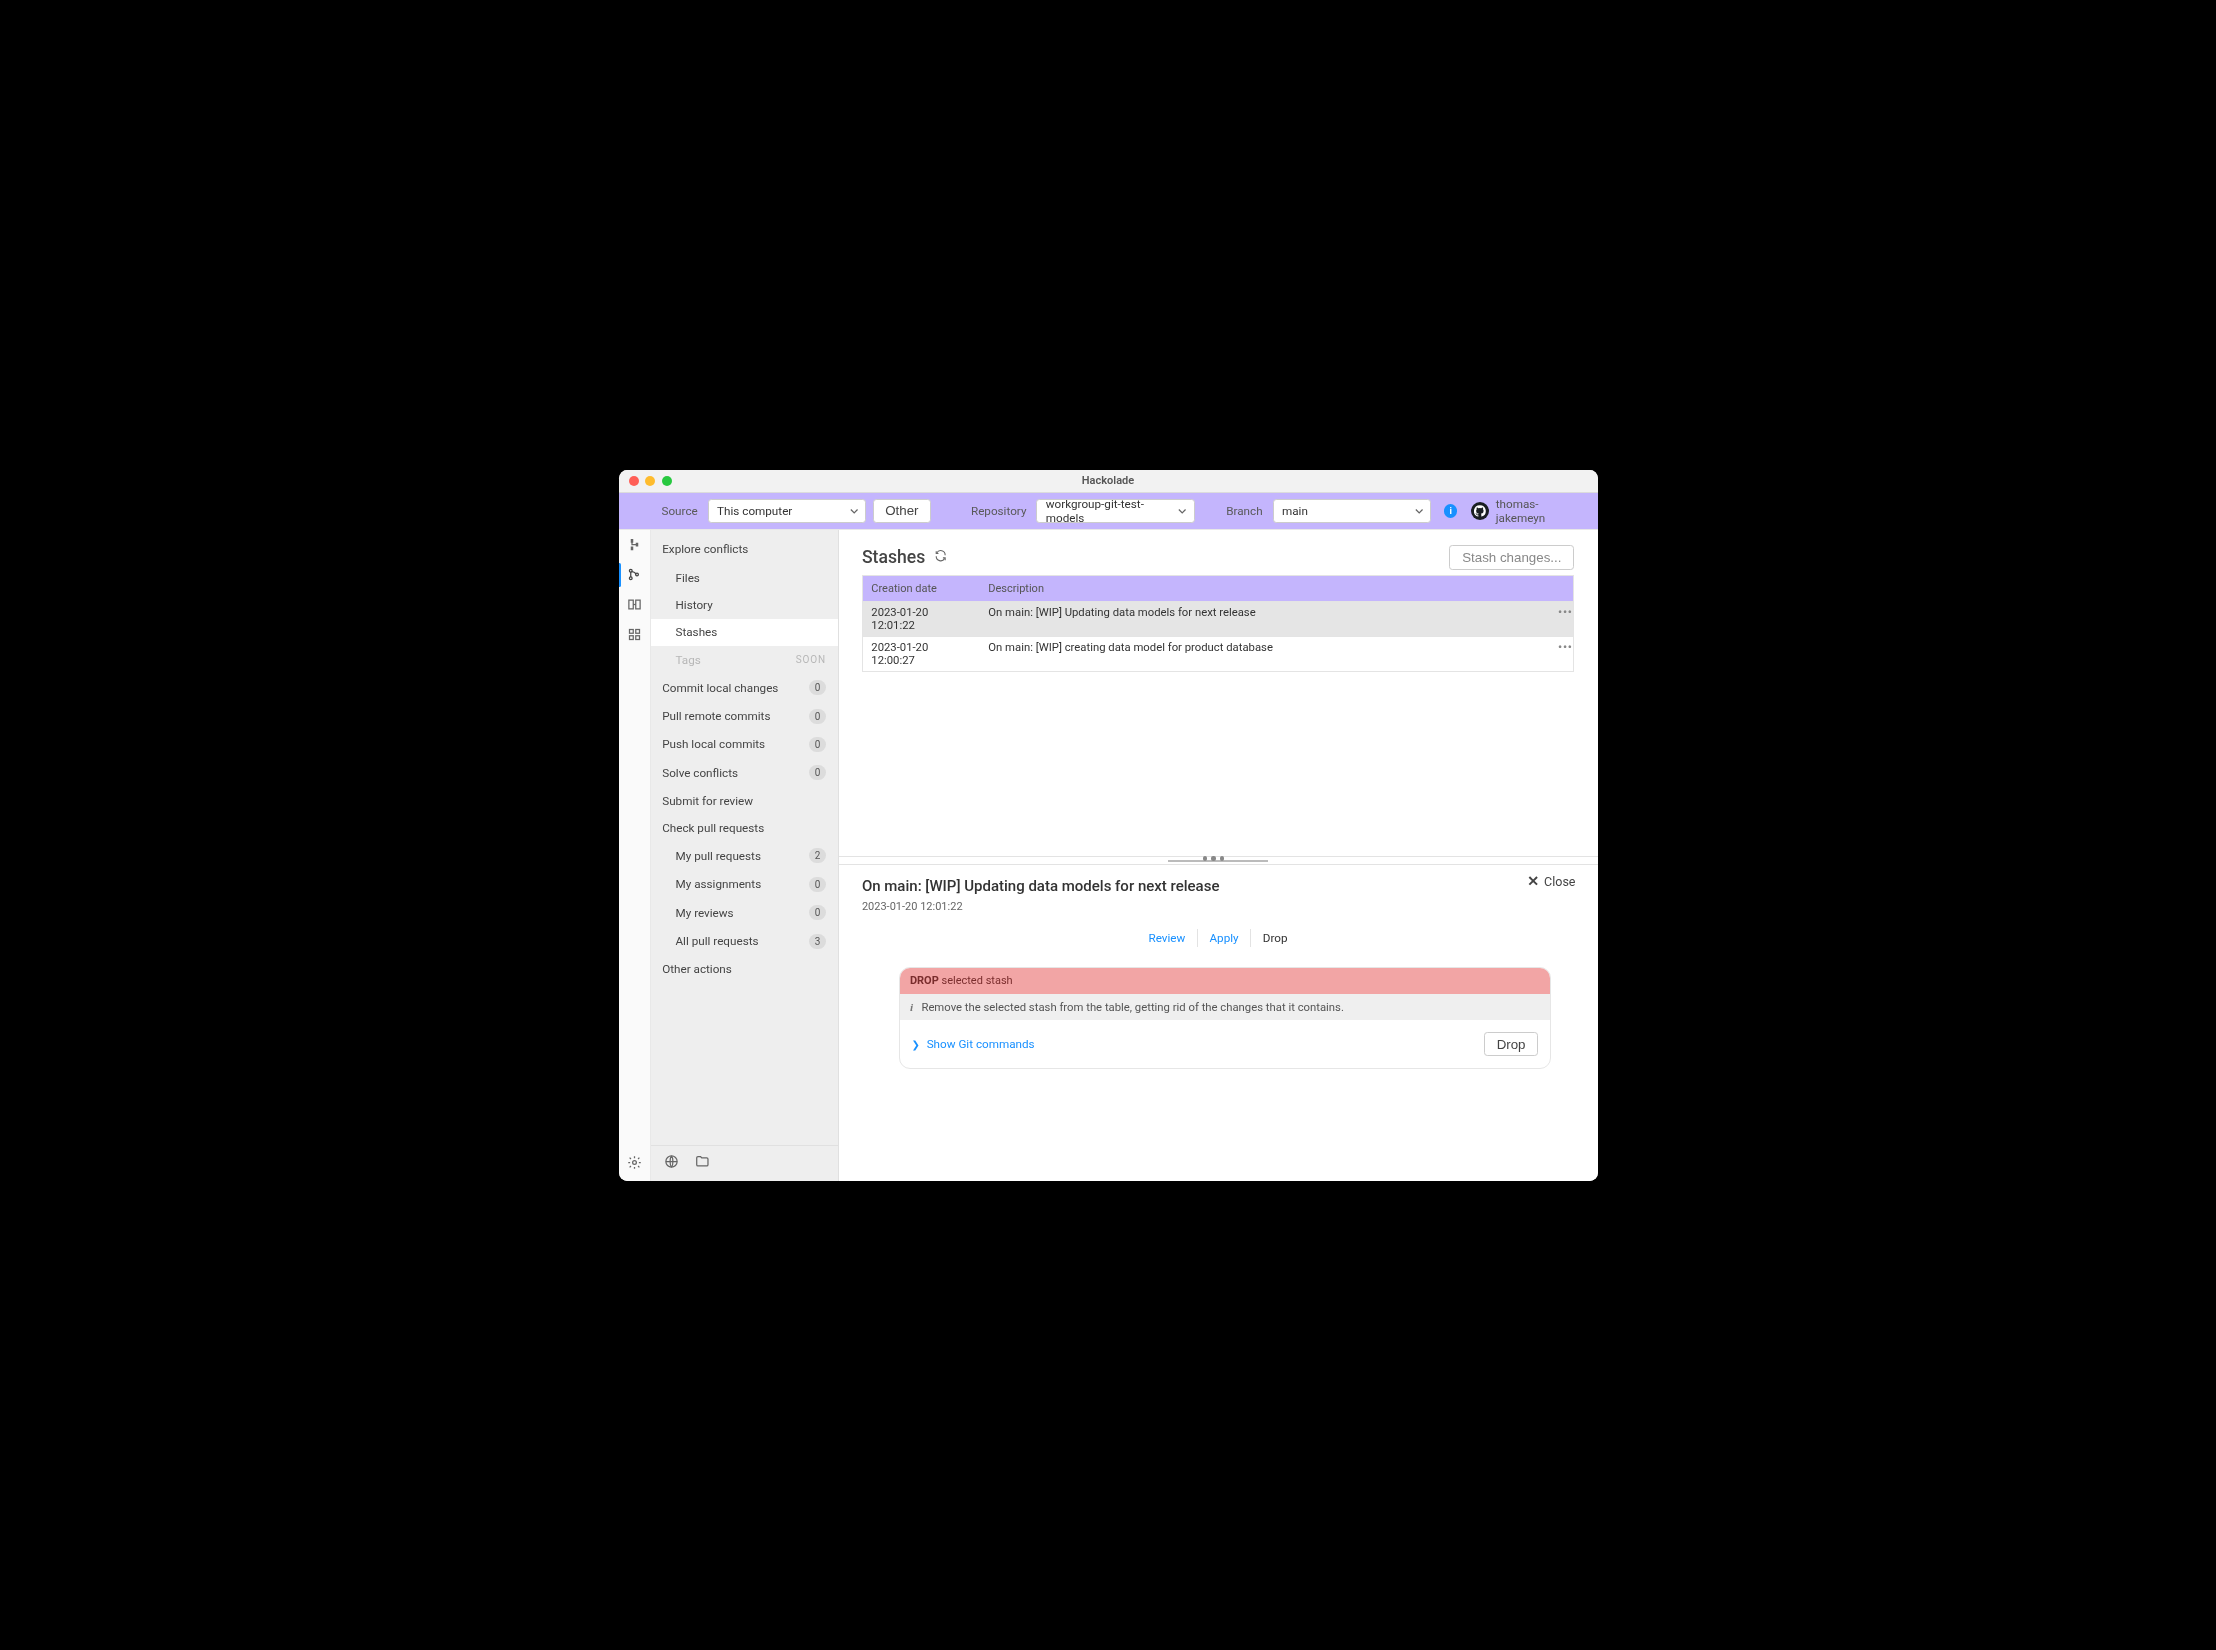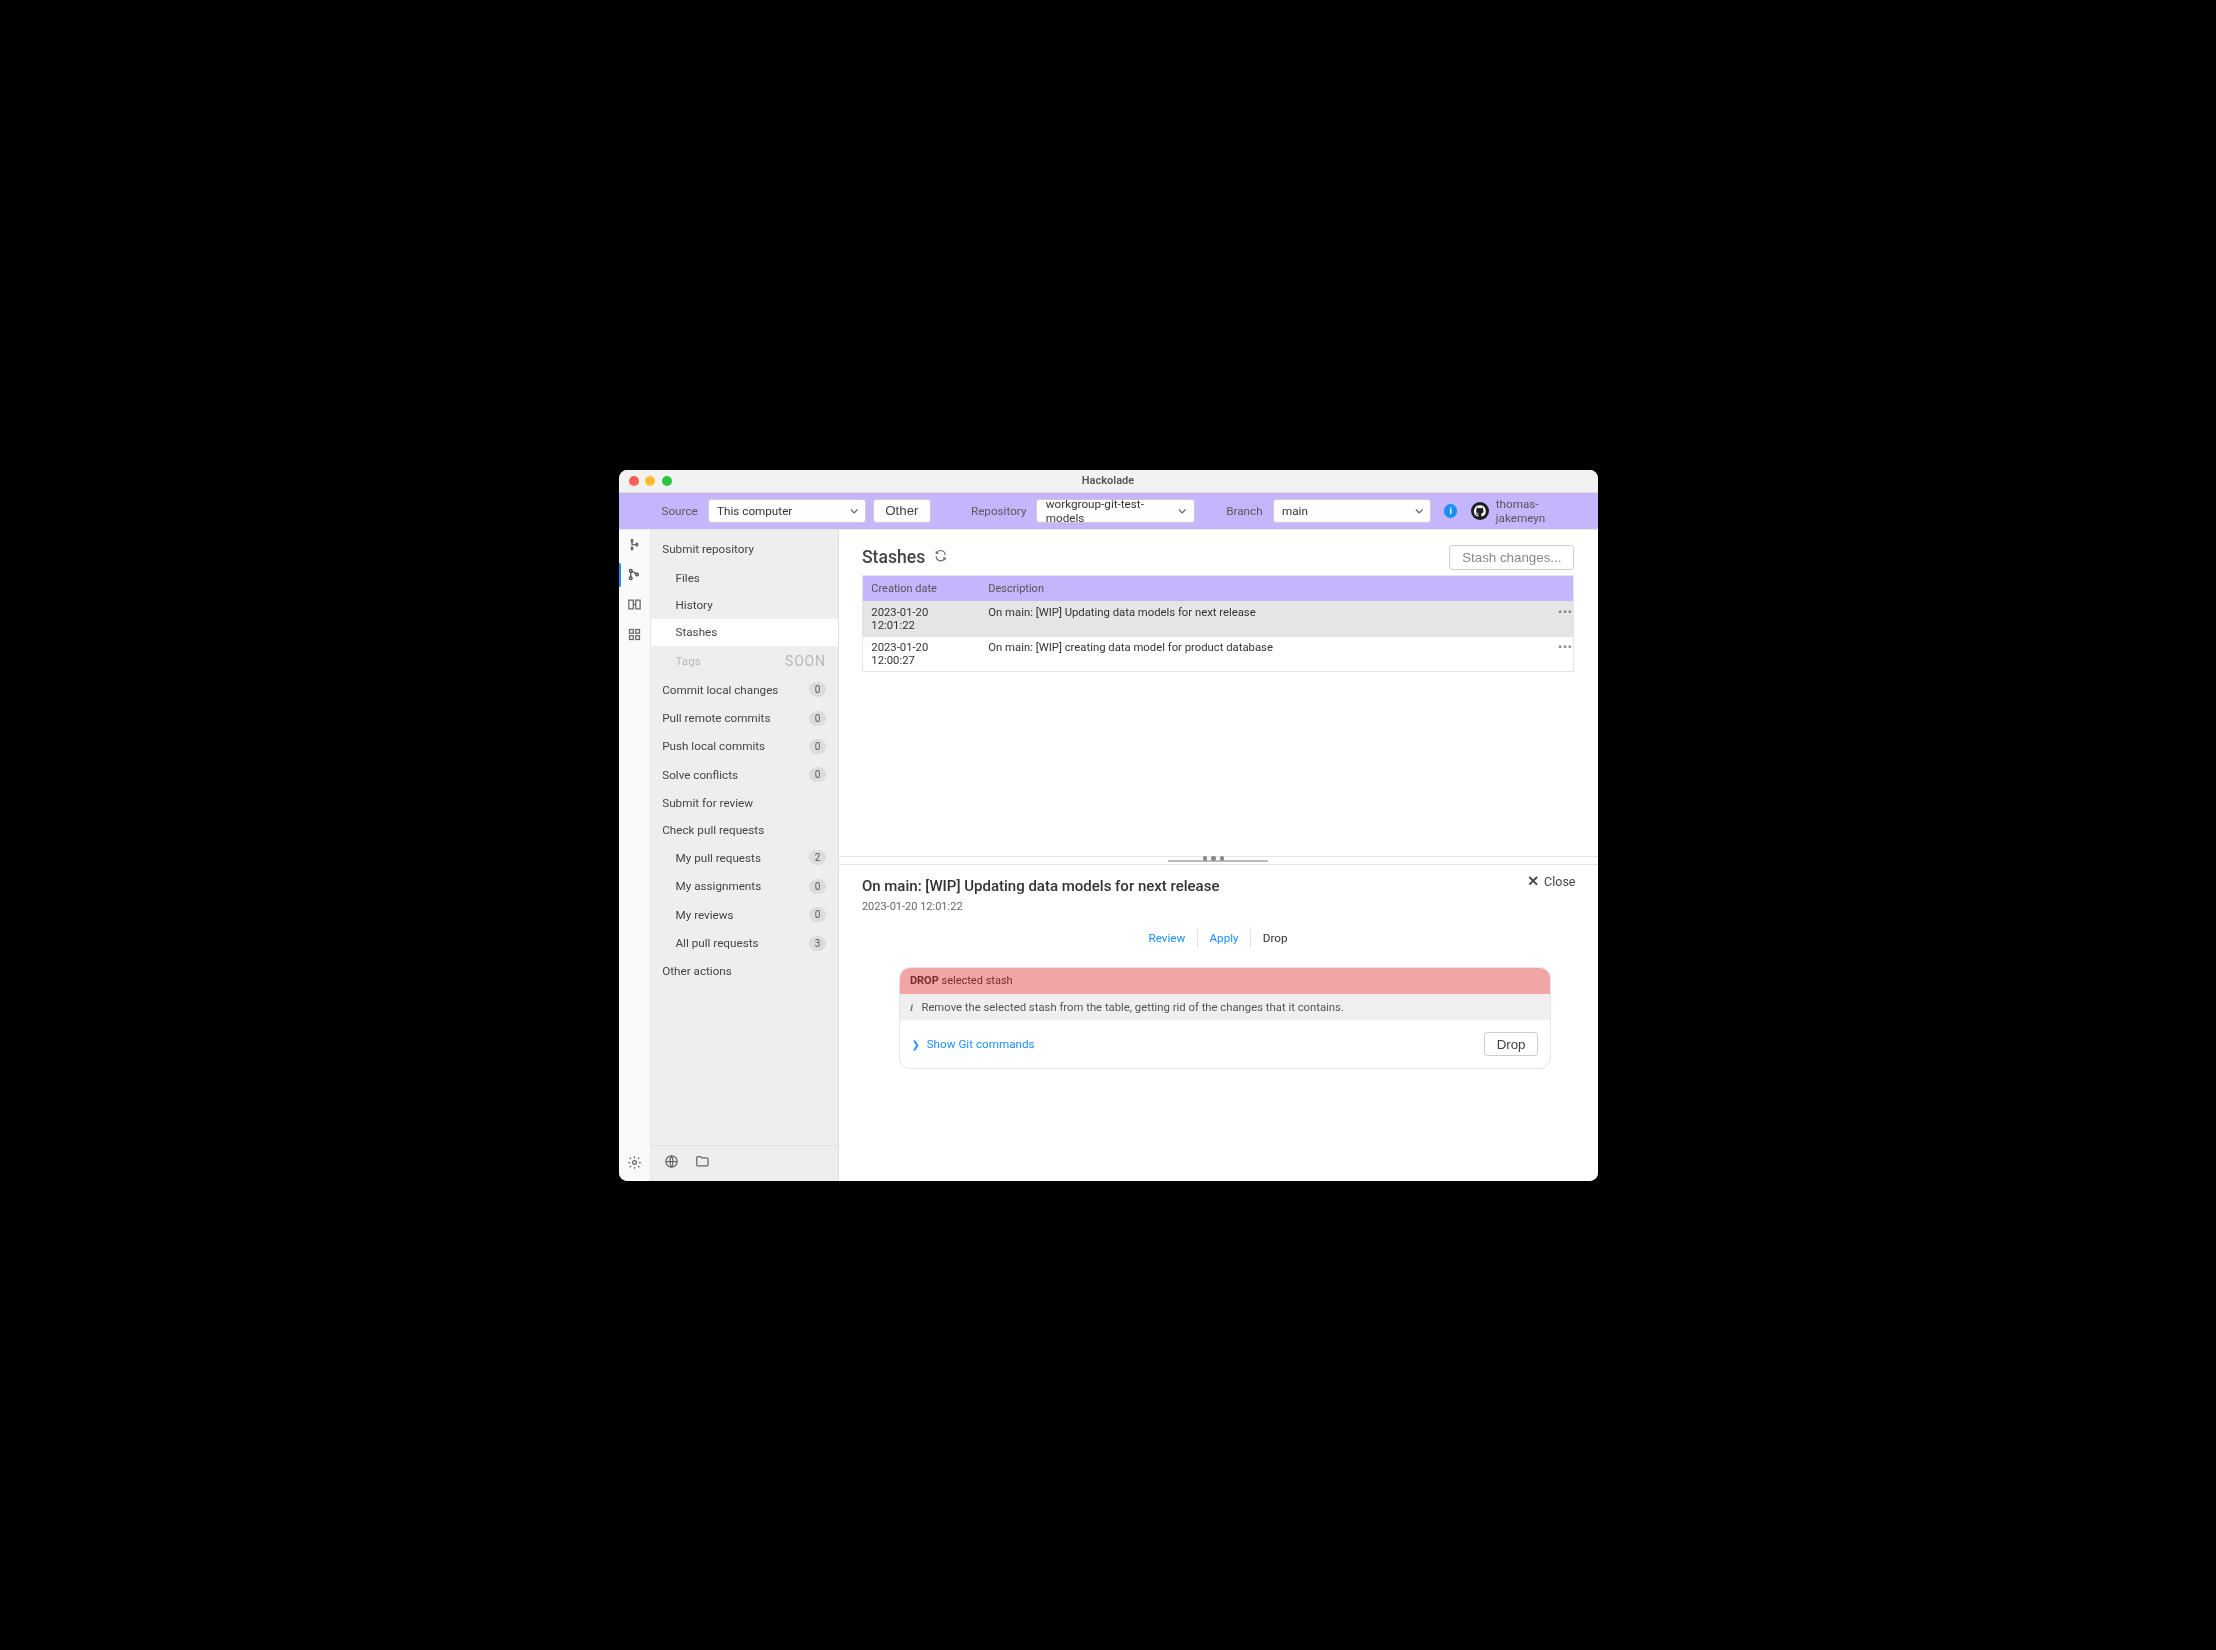--- a/index.html
+++ b/index.html
@@ -110,21 +110,21 @@
   padding-top: 8.4px;
 }
 .sp-head { padding: 3.3px 11.7px 8.4px; color:#444; }
 .sp-item {
   display:flex; align-items:center; justify-content:space-between;
   padding: 6.7px 11.7px; cursor:pointer; color:#444;
 }
 .sp-sub { padding-left: 25px; }
 .sp-item.active { background:#fff; }
 .sp-item.disabled { color:#b7b7b7; cursor:default; }
-.sp-item .soon { font-size:14px; letter-spacing:0.8px; color:#b7b7b7; }
+.sp-item .soon { font-size:10px; letter-spacing:0.8px; color:#b7b7b7; }
 .badge {
   min-width:16.7px; height:15px; padding:0 4.2px; border-radius:7.5px;
   background:#dcdcdc; color:#555; font-size:10px;
   display:inline-flex; align-items:center; justify-content:center;
 }
 .sp-foot {
   margin-top:auto; border-top:0.8px solid #e0e0e0;
   display:flex; gap:15px; padding:8.4px 13.4px; color:#666;
 }
 
@@ -274,21 +274,21 @@
       </div>
       <div class="ritem bottom">
         <svg width="15" height="15" viewBox="0 0 24 24" fill="none" stroke="#666" stroke-width="2">
             <circle cx="12" cy="12" r="3"></circle>
             <path d="M12 2v3M12 19v3M4.2 4.2l2.1 2.1M17.7 17.7l2.1 2.1M2 12h3M19 12h3M4.2 19.8l2.1-2.1M17.7 6.3l2.1-2.1"></path>
           </svg>
       </div>
     </div>
 
     <div class="sidepanel">
-      <div class="sp-head">Submit repository</div>
+      <div class="sp-head">Explore conflicts</div>
       <div class="sp-item sp-sub">
           <span>Files</span>
         </div>
       <div class="sp-item sp-sub">
           <span>History</span>
         </div>
       <div class="sp-item sp-sub active">
           <span>Stashes</span>
         </div>
       <div class="sp-item sp-sub disabled">

